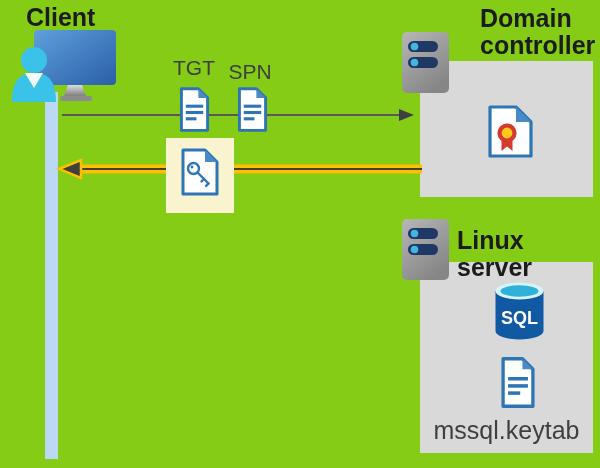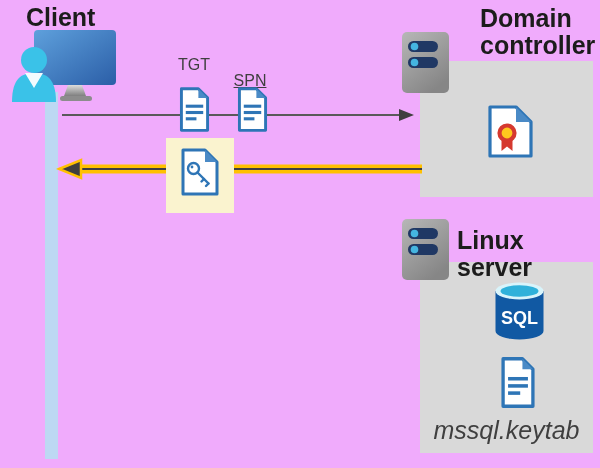--- a/index.html
+++ b/index.html
@@ -1,26 +1,26 @@
 <!DOCTYPE html>
 <html style="--arrow-request-gray: #595959; --arrow-response-yellow: #FFC000; --ticket-highlight-yellow: #FAF3CF; --server-box-gray: #D9D9D9; --client-lifeline-blue: #BDD8F3; --document-blue: #2E75B6; --document-fold-blue: #4A8AC6; --person-cyan: #3AC2E8; --server-slot-navy: #203864; --server-dot-cyan: #45B5E0; --sql-database-blue: #1159A3; --certificate-red: #D5392F; --certificate-yellow: #FFC81E;"><head>
 <meta charset="utf-8">
 <style>
   html,body { margin:0; padding:0; background:#fff; }
   .diagram {
-    position:relative; width:600px; height:468px; background:#f0abfc;
+    position:relative; width:600px; height:468px; background:#84cc16;
     font-family:"Liberation Sans", sans-serif; overflow:hidden;
   }
   .abs { position:absolute; }
   .title {
     font-weight:bold; color:#1c1c1c; font-size:25px; line-height:1.08;
     white-space:pre-line;
   }
-  .ticket-label { font-size:16px; color:#3f3f3f; text-align:center; }
-  .file-label { font-size:25px; color:#3f3f3f; text-align:center;font-style:italic; }
+  .ticket-label { font-size:21px; color:#3f3f3f; text-align:center; }
+  .file-label { font-size:25px; color:#3f3f3f; text-align:center; }
   .gray-box { background:var(--server-box-gray, #D9D9D9); }
   .lifeline { background:var(--client-lifeline-blue, #BDD8F3); }
   .highlight { background:var(--ticket-highlight-yellow, #FAF3CF); }
   svg { display:block; }
 </style>
 </head>
 <body>
 
 <div class="diagram">
 
@@ -58,21 +58,21 @@
       <path d="M17 45 L35 45 L26 60 Z" fill="#F3FBFE"></path>
     </g>
   </svg>
 
   <svg class="abs" style="left:58px;top:106px;" width="360" height="18" viewBox="0 0 360 18">
     <line x1="4" y1="9" x2="341" y2="9" stroke="#595959" stroke-width="2"></line>
     <polygon points="341,3 356,9 341,15" fill="#3F3F3F"></polygon>
   </svg>
 
   <div class="abs ticket-label" style="left:170px;top:56px;width:48px;">TGT</div>
-  <div class="abs ticket-label" style="left:226px;top:72px;width:48px;text-decoration:underline;">SPN</div>
+  <div class="abs ticket-label" style="left:226px;top:60px;width:48px;">SPN</div>
 
   <svg class="abs" style="left:179px;top:86px;" width="31" height="47" viewBox="0 0 32 48">
     <path d="M2.5 2.5 H20 L29.5 12 V45.5 H2.5 Z" fill="#ffffff" stroke="#2E75B6" stroke-width="3" stroke-linejoin="round"></path>
     <path d="M20 2.5 V12 H29.5 Z" fill="#4A8AC6"></path>
     <rect x="7" y="19" width="18" height="3.2" fill="#2E75B6"></rect>
     <rect x="7" y="25.5" width="18" height="3.2" fill="#2E75B6"></rect>
     <rect x="7" y="32" width="11" height="3.2" fill="#2E75B6"></rect>
   </svg>
 
   <svg class="abs" style="left:237px;top:86px;" width="31" height="47" viewBox="0 0 32 48">

